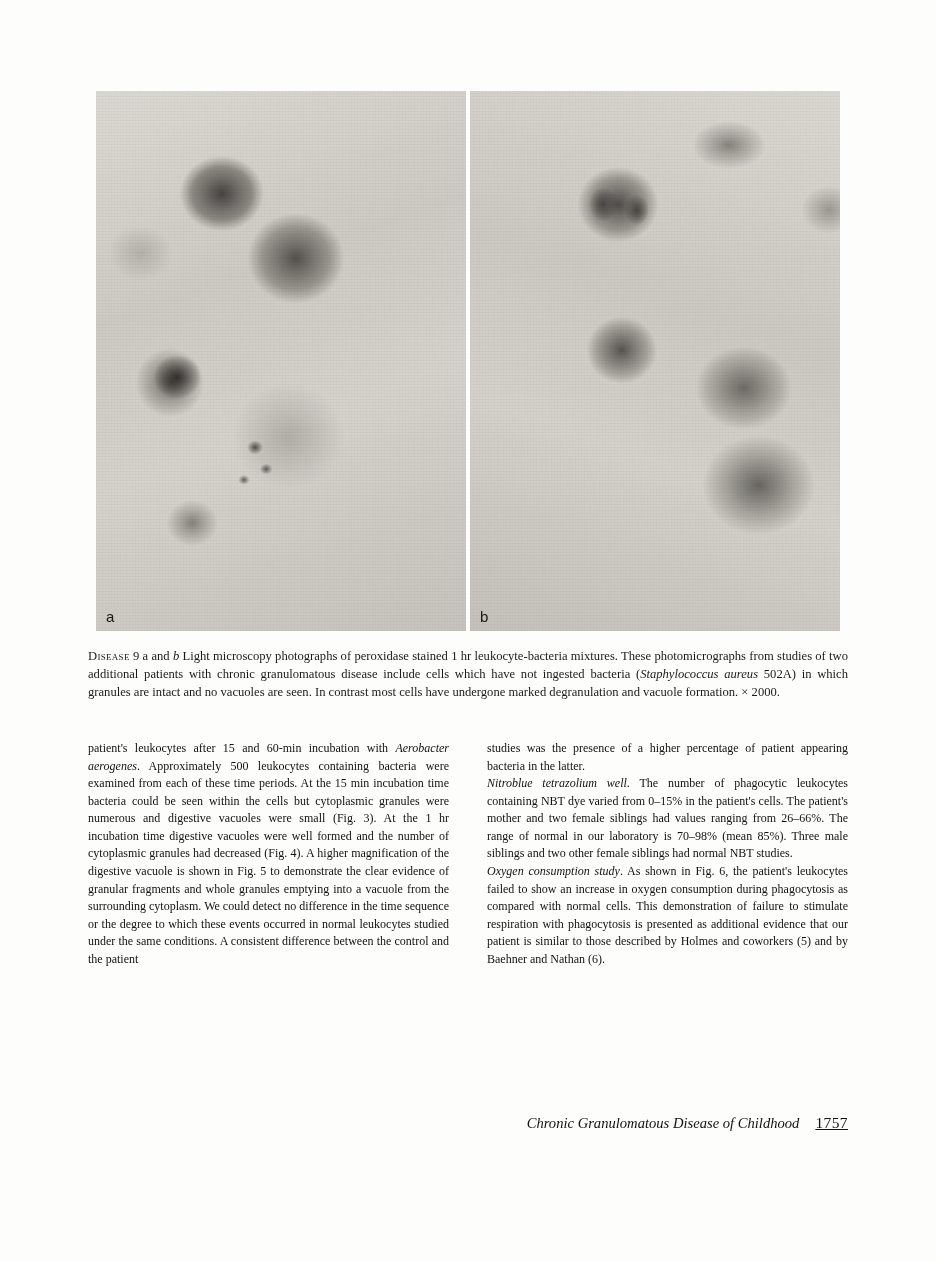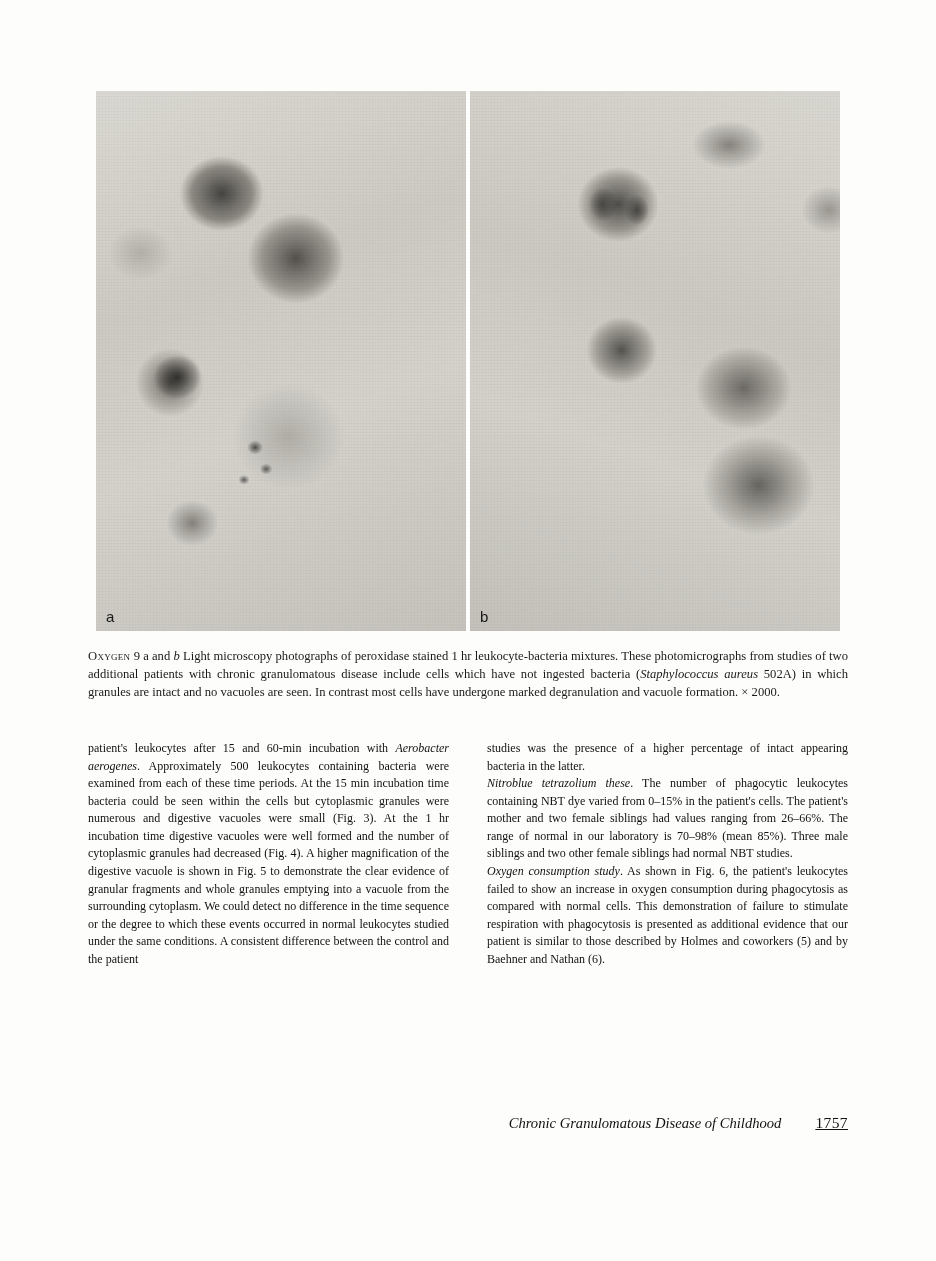--- a/index.html
+++ b/index.html
@@ -138,21 +138,21 @@
 
   
   .footer {
     position: absolute;
     left: 88px;
     top: 1114px;
     width: 760px;
     display: flex;
     justify-content: flex-end;
     align-items: baseline;
-    gap: 34px;
+    gap: 16px;
   }
   .footer-title {
     font-style: italic;
     font-size: 14.6px;
   }
   .footer-page {
     font-size: 15.5px;
     letter-spacing: 0.4px;
     text-decoration: underline;
   }
@@ -169,34 +169,34 @@
         <div class="panel-label">a</div>
       </div>
       <div class="micrograph micro-b">
         <div class="grain"></div>
         <div class="panel-label">b</div>
       </div>
     </div>
   </div>
 
   <div class="caption">
-    <span class="smallcaps">Oxygen</span>
+    <span class="smallcaps">Disease</span>
     <span>9 a</span>
     <span>and</span>
     <i>b</i>
     <span>Light microscopy photographs of peroxidase stained 1 hr leukocyte-bacteria mixtures. These photomicrographs from studies of two additional patients with chronic granulomatous disease include cells which have not ingested bacteria (</span><i>Staphylococcus aureus</i><span> 502A) in which granules are intact and no vacuoles are seen. In contrast most cells have undergone marked degranulation and vacuole formation. × 2000.</span>
   </div>
 
   <div class="columns">
     <div class="col" id="left-col">
         <p><span>patient's leukocytes after 15 and 60-min incubation with </span><i>Aerobacter aerogenes</i><span>. Approximately 500 leukocytes containing bacteria were examined from each of these time periods. At the 15 min incubation time bacteria could be seen within the cells but cytoplasmic granules were numerous and digestive vacuoles were small (Fig. 3). At the 1 hr incubation time digestive vacuoles were well formed and the number of cytoplasmic granules had decreased (Fig. 4). A higher magnification of the digestive vacuole is shown in Fig. 5 to demonstrate the clear evidence of granular fragments and whole granules emptying into a vacuole from the surrounding cytoplasm. We could detect no difference in the time sequence or the degree to which these events occurred in normal leukocytes studied under the same conditions. A consistent difference between the control and the patient</span></p>
       </div>
     <div class="col" id="right-col">
-        <p><span>studies was the presence of a higher percentage of intact appearing bacteria in the latter.</span></p>
-        <p><i>Nitroblue tetrazolium these</i><span>. The number of phagocytic leukocytes containing NBT dye varied from 0–15% in the patient's cells. The patient's mother and two female siblings had values ranging from 26–66%. The range of normal in our laboratory is 70–98% (mean 85%). Three male siblings and two other female siblings had normal NBT studies.</span></p>
+        <p><span>studies was the presence of a higher percentage of patient appearing bacteria in the latter.</span></p>
+        <p><i>Nitroblue tetrazolium well</i><span>. The number of phagocytic leukocytes containing NBT dye varied from 0–15% in the patient's cells. The patient's mother and two female siblings had values ranging from 26–66%. The range of normal in our laboratory is 70–98% (mean 85%). Three male siblings and two other female siblings had normal NBT studies.</span></p>
         <p><i>Oxygen consumption study</i><span>. As shown in Fig. 6, the patient's leukocytes failed to show an increase in oxygen consumption during phagocytosis as compared with normal cells. This demonstration of failure to stimulate respiration with phagocytosis is presented as additional evidence that our patient is similar to those described by Holmes and coworkers (5) and by Baehner and Nathan (6).</span></p>
       </div>
   </div>
 
   <div class="footer">
     <div class="footer-title">Chronic Granulomatous Disease of Childhood</div>
     <div class="footer-page">1757</div>
   </div>
 
 </div>

